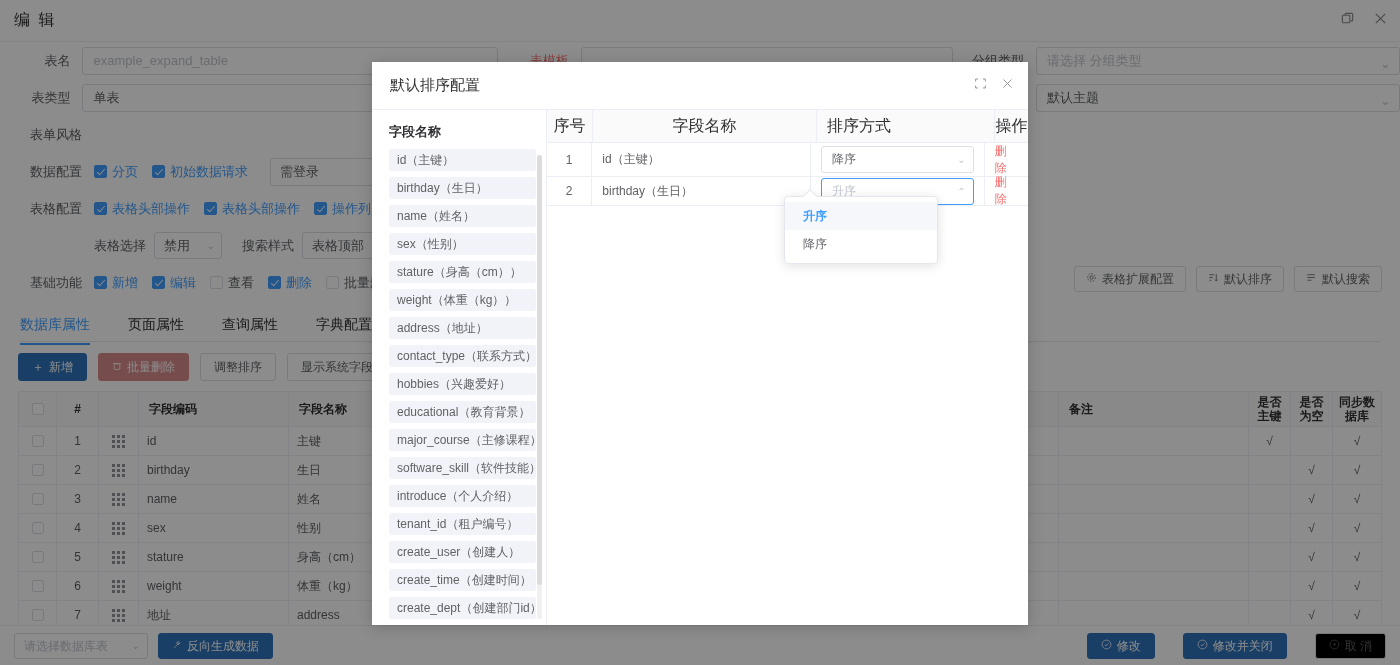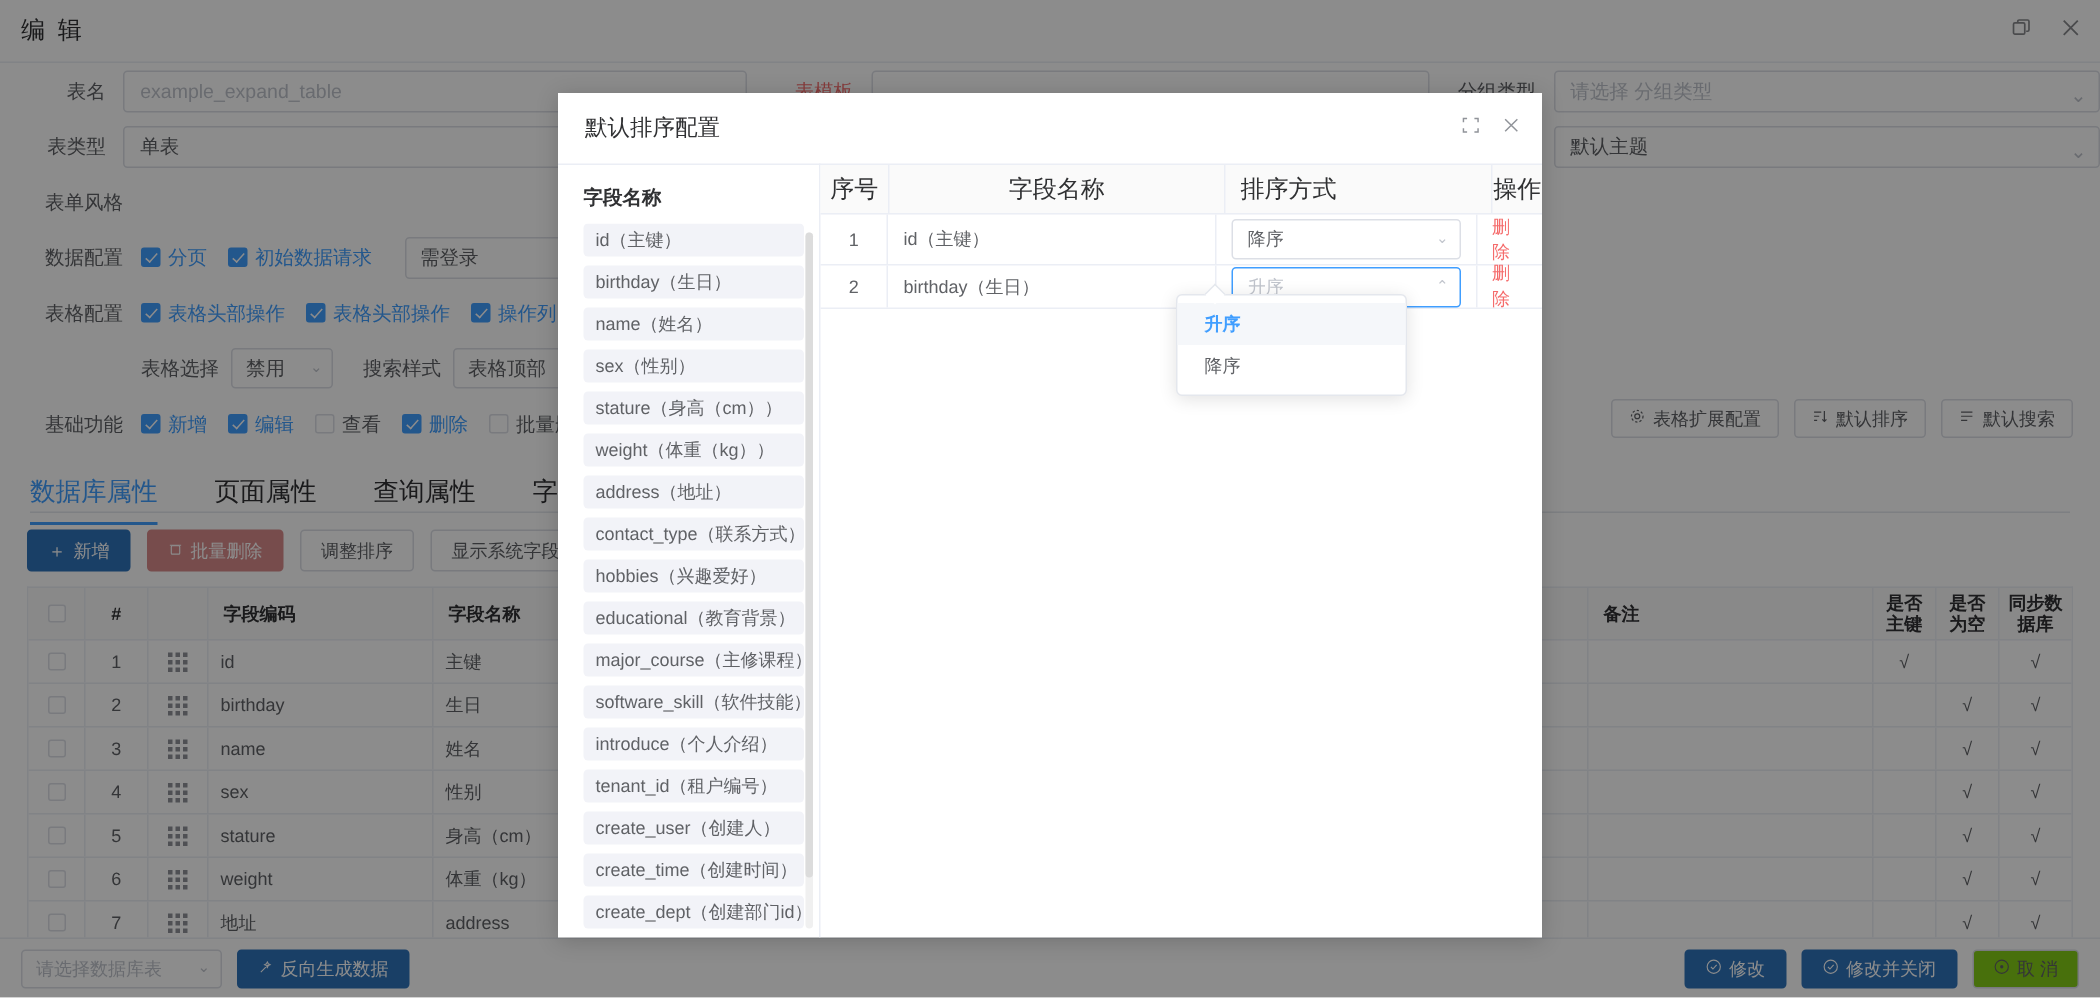--- a/index.html
+++ b/index.html
@@ -59,21 +59,21 @@
     font-size:13px; color:#606266; position:relative;
   }
   .sm-sel .caret { position:absolute; right:6px; top:7px; color:#c0c4cc; font-size:10px; }
 
   .topright-btns { position:absolute; right:18px; top:266px; display:flex; gap:10px; }
   .gbtn {
     height:26px; border:1px solid #dcdfe6; border-radius:3px; background:#fff;
     display:inline-flex; align-items:center; gap:5px; padding:0 11px; font-size:12px; color:#606266;
   }
 
-  .tabs { position:absolute; left:20px; top:316px; display:flex; gap:38px; font-size:17px; }
+  .tabs { position:absolute; left:20px; top:316px; display:flex; gap:38px; font-size:14px; }
   .tab { padding-bottom:9px; color:#303133; }
   .tab.active { color:#409eff; border-bottom:2px solid #409eff; }
   .tabs-rule { position:absolute; left:20px; top:341px; width:1360px; height:1px; background:#e4e7ed; }
 
   .toolbar { position:absolute; left:18px; top:353px; display:flex; gap:11px; }
   .tbtn { height:28px; border-radius:3px; display:inline-flex; align-items:center; gap:5px; padding:0 13px; font-size:12px; }
   .tbtn.primary { background:#2f74bb; color:#fff; border:1px solid #2f74bb; }
   .tbtn.danger  { background:#d98b8b; color:#fff; border:1px solid #d98b8b; }
   .tbtn.plain   { background:#fff; color:#606266; border:1px solid #dcdfe6; }
 
@@ -87,27 +87,27 @@
   .grid .cell.c { justify-content:center; }
   .c-chk { width:38px; } .c-num { width:42px; } .c-drag { width:40px; }
   .c-code{ width:150px;} .c-name{ width:150px;} .c-rest{ flex:1 1 auto;}
   .c-rem { width:190px; } .c-pk{width:42px;} .c-null{width:42px;} .c-sync{width:48px;}
   .cbox { width:12px; height:12px; border:1px solid #dcdfe6; border-radius:2px; background:#fff; display:inline-block; }
   .dots { display:grid; grid-template-columns:repeat(3,3px); grid-template-rows:repeat(3,3px); gap:2px; }
   .dots i { width:3px; height:3px; background:#909399; display:block; }
 
   .bottombar { position:absolute; left:0; bottom:0; width:1400px; height:40px; background:#fff; border-top:1px solid #ebeef5; }
   .bb-left { position:absolute; left:14px; top:7px; display:flex; gap:10px; align-items:center; }
-  .bb-right{ position:absolute; right:14px; top:7px; display:flex; gap:10px; align-items:center; }
+  .bb-right{ position:absolute; right:14px; top:7px; display:flex; gap:28px; align-items:center; }
   .bsel { height:26px; min-width:134px; border:1px solid #dcdfe6; border-radius:3px; background:#fff;
           display:inline-flex; align-items:center; padding:0 22px 0 9px; font-size:12px; color:#c0c4cc; position:relative; }
   .bsel .caret { position:absolute; right:7px; top:6px; color:#c0c4cc; font-size:10px; }
   .bbtn { height:26px; border-radius:3px; display:inline-flex; align-items:center; gap:5px; padding:0 13px; font-size:12px; }
   .bbtn.blue { background:#2f74bb; color:#fff; border:1px solid #2f74bb; }
-  .bbtn.plain{ background:#84cc16; color:#606266; border:1px solid #dcdfe6; }
+  .bbtn.plain{ background:#000000; color:#606266; border:1px solid #dcdfe6; }
 
   
   #overlay { position:absolute; inset:0; background:rgba(0,0,0,.45); }
 
   
   #modal {
     position:absolute; left:372px; top:62px; width:656px; height:563px;
     background:#fff; border-radius:0; box-shadow:0 2px 14px rgba(0,0,0,.18);
     display:flex; flex-direction:column; overflow:hidden;
   }

